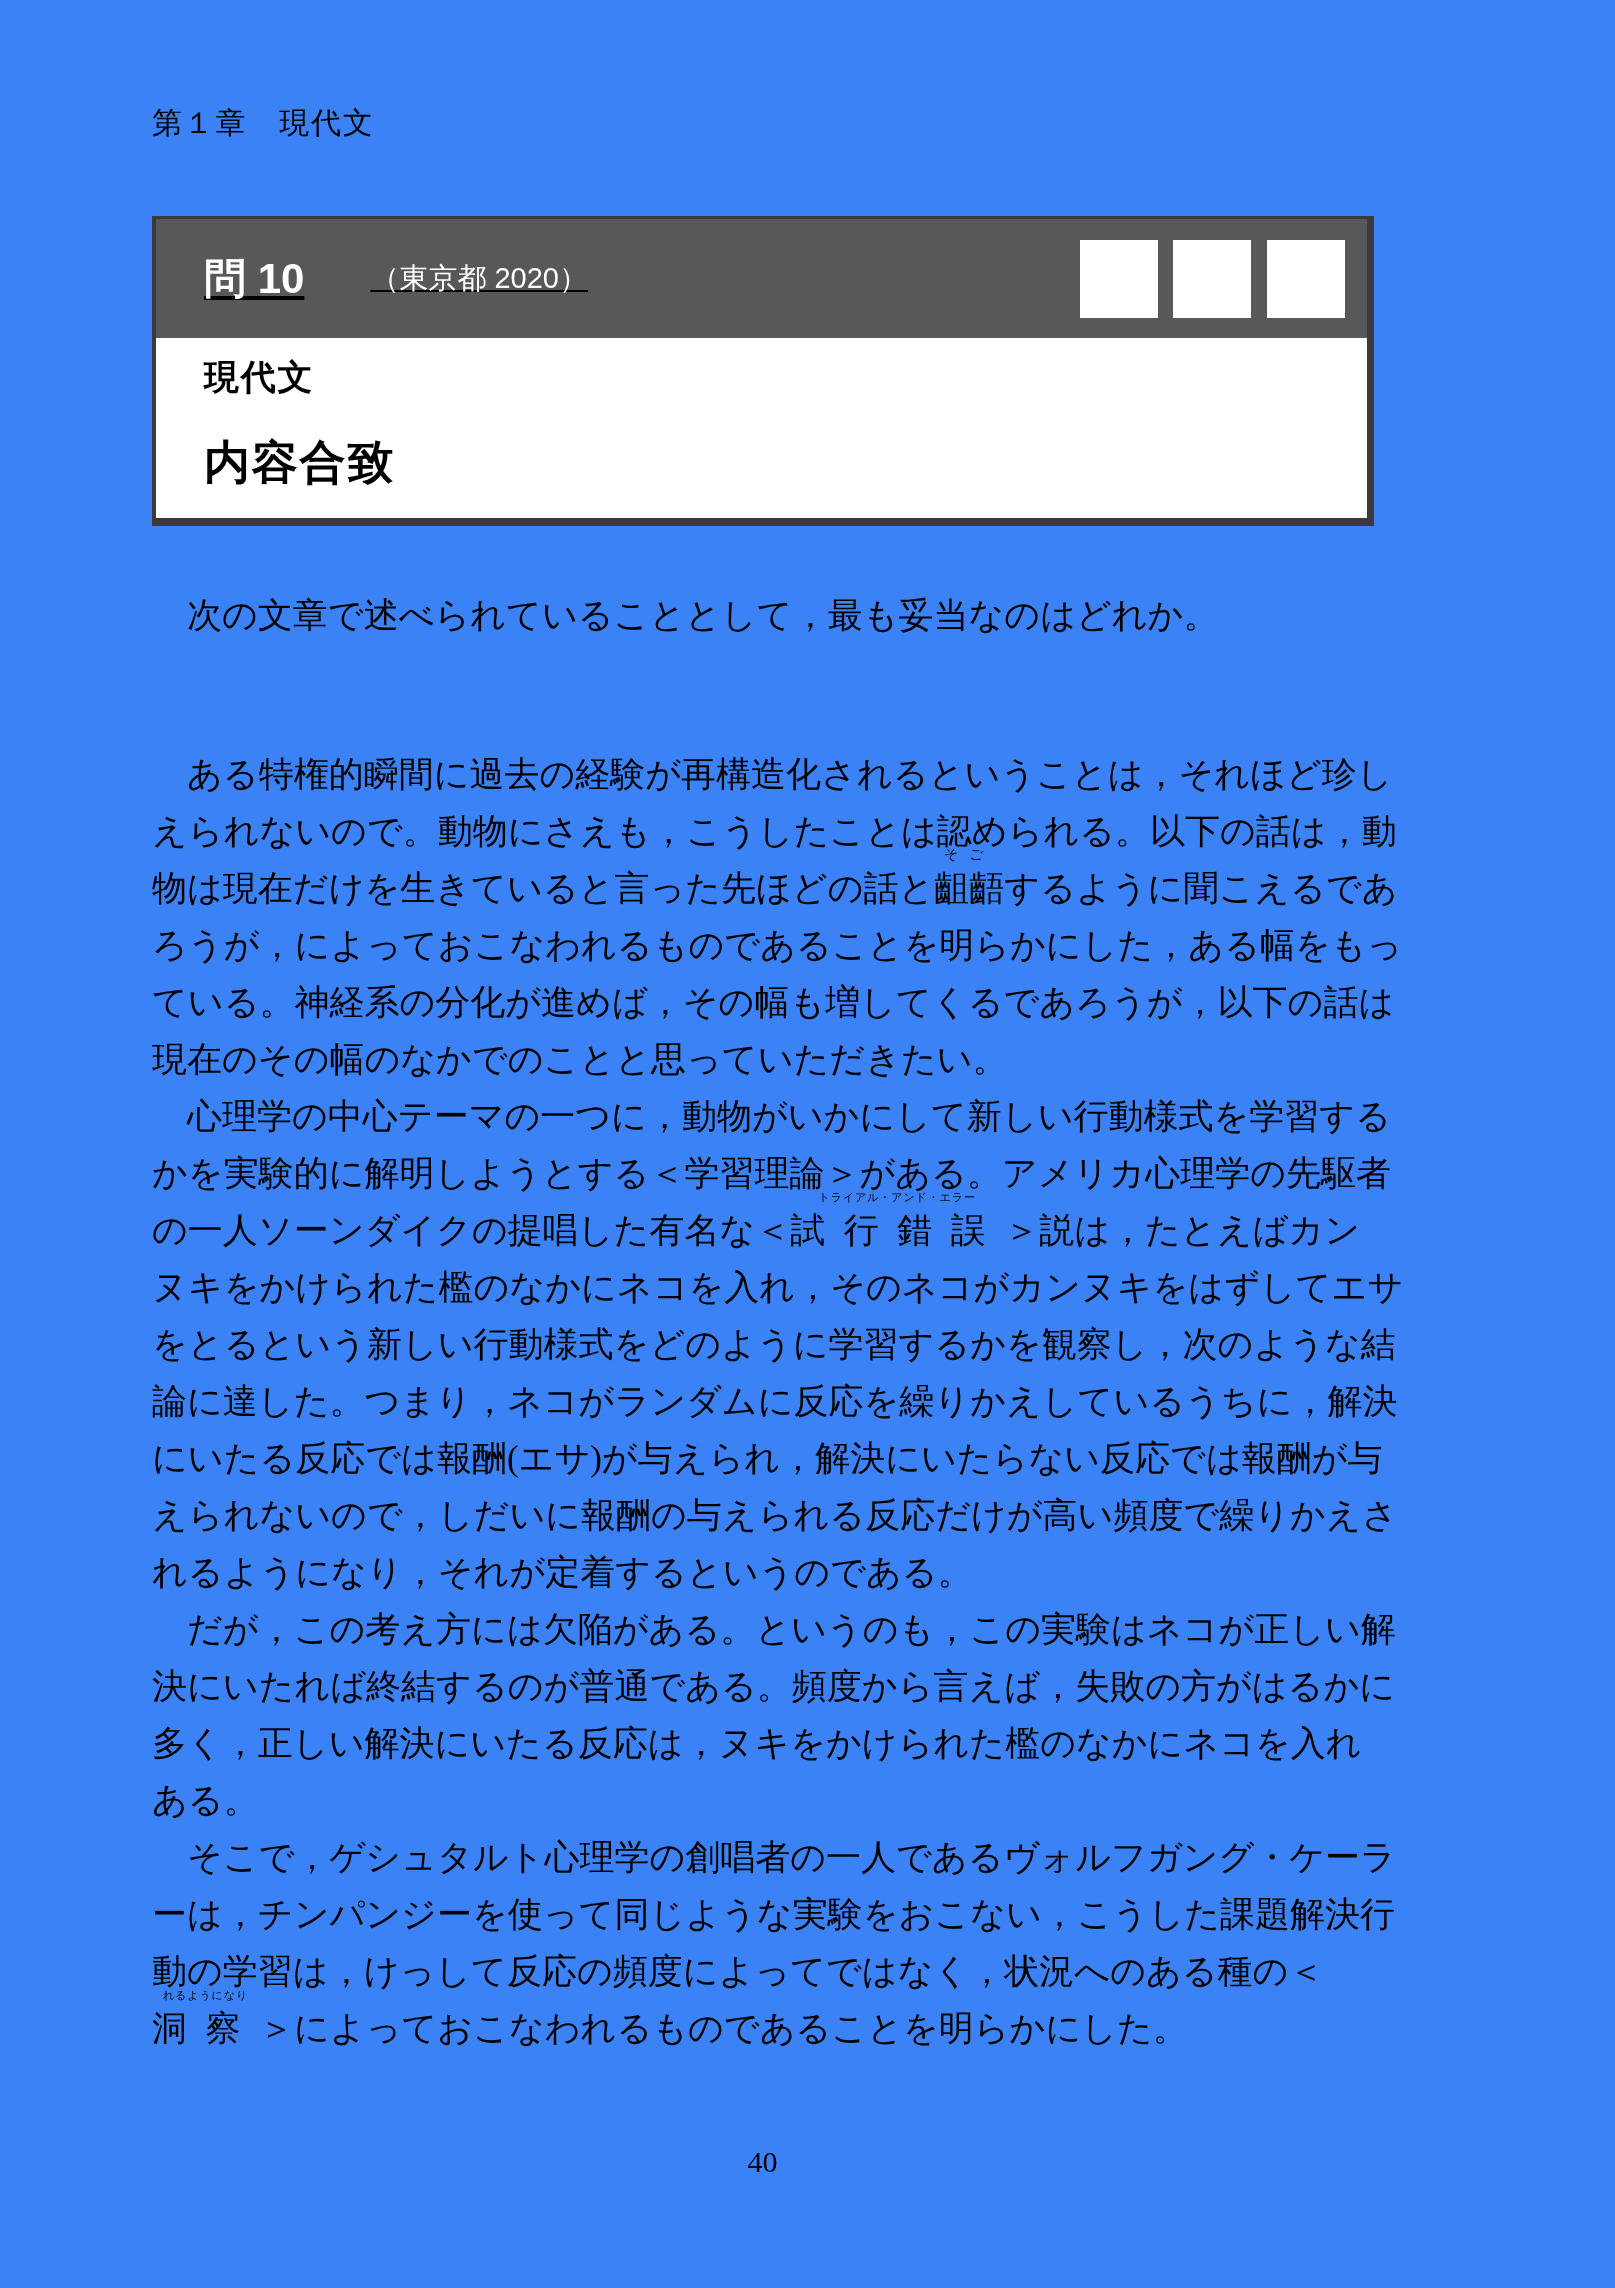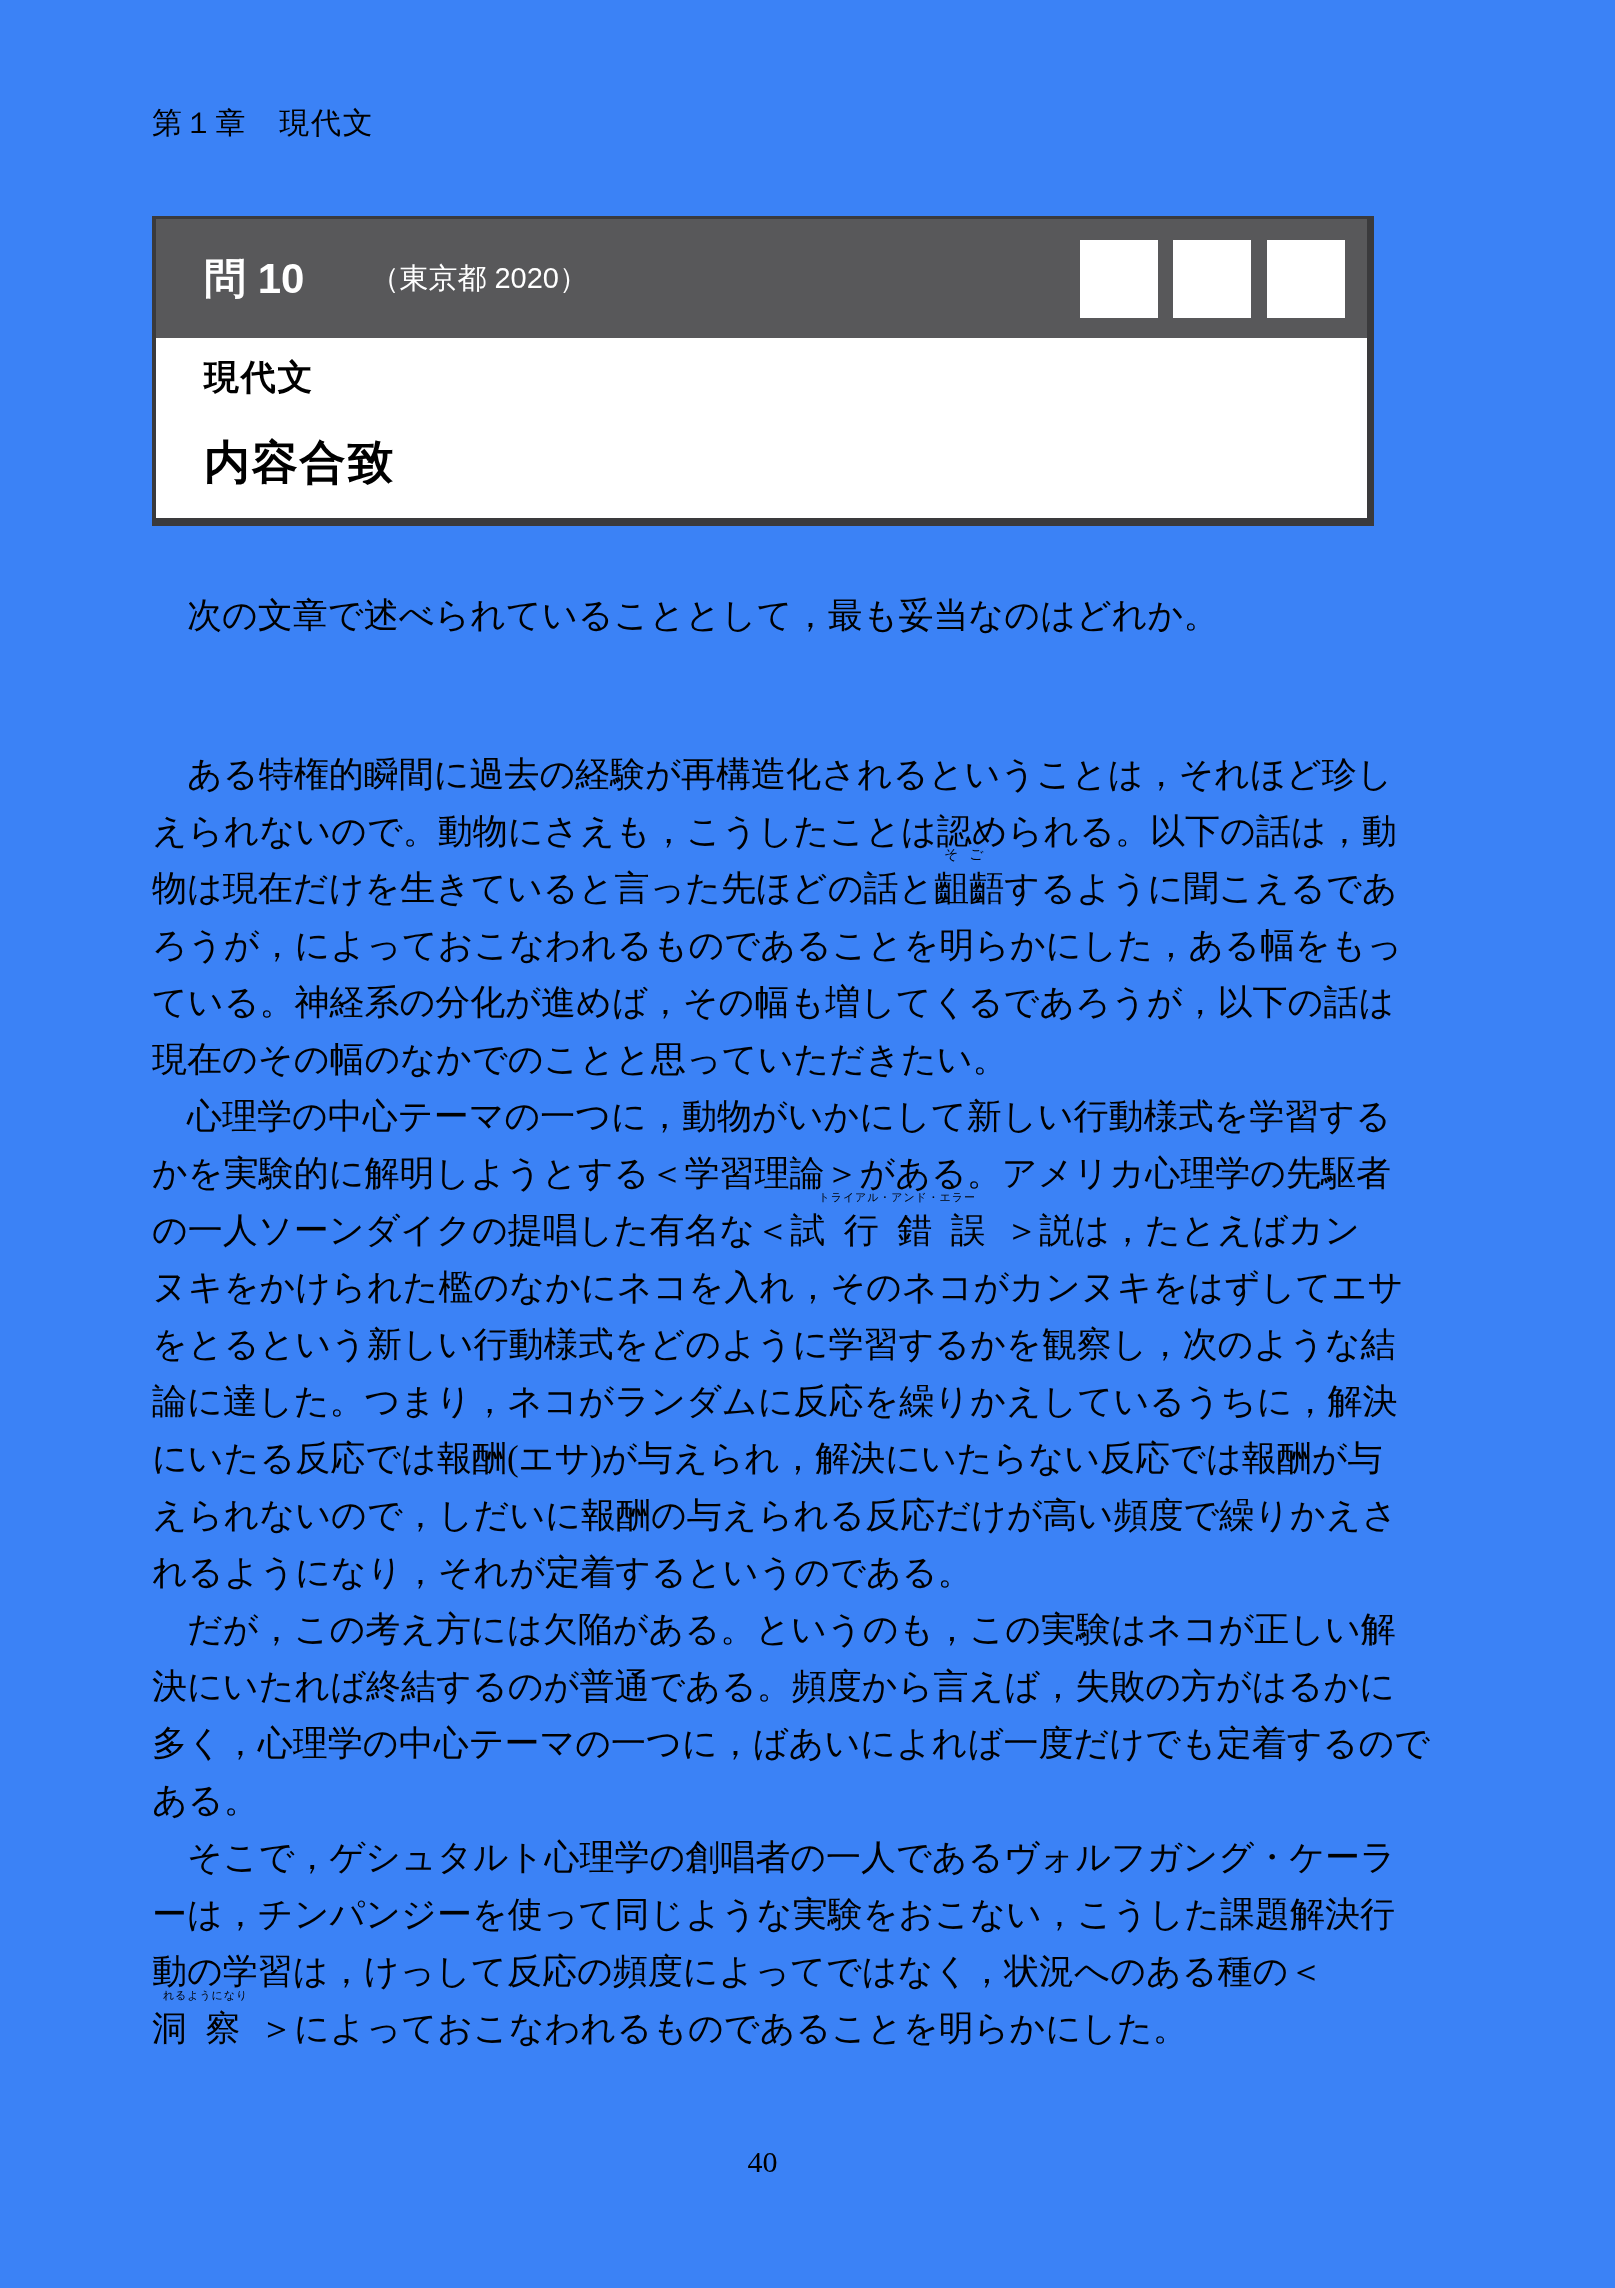--- a/index.html
+++ b/index.html
@@ -32,20 +32,21 @@
     background:#ffffff;
   }
   .qband{
     height:119px;
     background:#58585a;
     display:flex;
     align-items:center;
     padding-left:48px;
     padding-right:22px;
     box-sizing:border-box;
+    text-decoration:underline;
   }
   .qnum{
     font-family:"Liberation Sans","DejaVu Sans",sans-serif;
     font-weight:bold;
     font-size:42px;
     color:#ffffff;
     white-space:pre;
     line-height:1;
   }
   .qsrc{
@@ -170,21 +171,21 @@
       <div class="pline">かを実験的に解明しようとする＜学習理論＞がある。アメリカ心理学の先駆者</div>
       <div class="pline">の一人ソーンダイクの提唱した有名な＜<span class="rubywrap wide">試行錯誤<span class="rt">トライアル・アンド・エラー</span></span>＞説は，たとえばカン</div>
       <div class="pline">ヌキをかけられた檻のなかにネコを入れ，そのネコがカンヌキをはずしてエサ</div>
       <div class="pline">をとるという新しい行動様式をどのように学習するかを観察し，次のような結</div>
       <div class="pline">論に達した。つまり，ネコがランダムに反応を繰りかえしているうちに，解決</div>
       <div class="pline">にいたる反応では報酬(エサ)が与えられ，解決にいたらない反応では報酬が与</div>
       <div class="pline">えられないので，しだいに報酬の与えられる反応だけが高い頻度で繰りかえさ</div>
       <div class="pline">れるようになり，それが定着するというのである。</div>
       <div class="pline">　だが，この考え方には欠陥がある。というのも，この実験はネコが正しい解</div>
       <div class="pline">決にいたれば終結するのが普通である。頻度から言えば，失敗の方がはるかに</div>
-      <div class="pline">多く，心理学の中心テーマの一つに，ばあいによれば一度だけでも定着するので</div>
+      <div class="pline">多く，正しい解決にいたる反応は，ヌキをかけられた檻のなかにネコを入れ</div>
       <div class="pline">ある。</div>
       <div class="pline">　そこで，ゲシュタルト心理学の創唱者の一人であるヴォルフガング・ケーラ</div>
       <div class="pline">ーは，チンパンジーを使って同じような実験をおこない，こうした課題解決行</div>
       <div class="pline">動の学習は，けっして反応の頻度によってではなく，状況へのある種の＜</div>
       <div class="pline"><span class="rubywrap wide">洞察<span class="rt">れるようになり</span></span>＞によっておこなわれるものであることを明らかにした。</div>
     </div>
 
   <div class="pagenum">40</div>
 
 </div>

